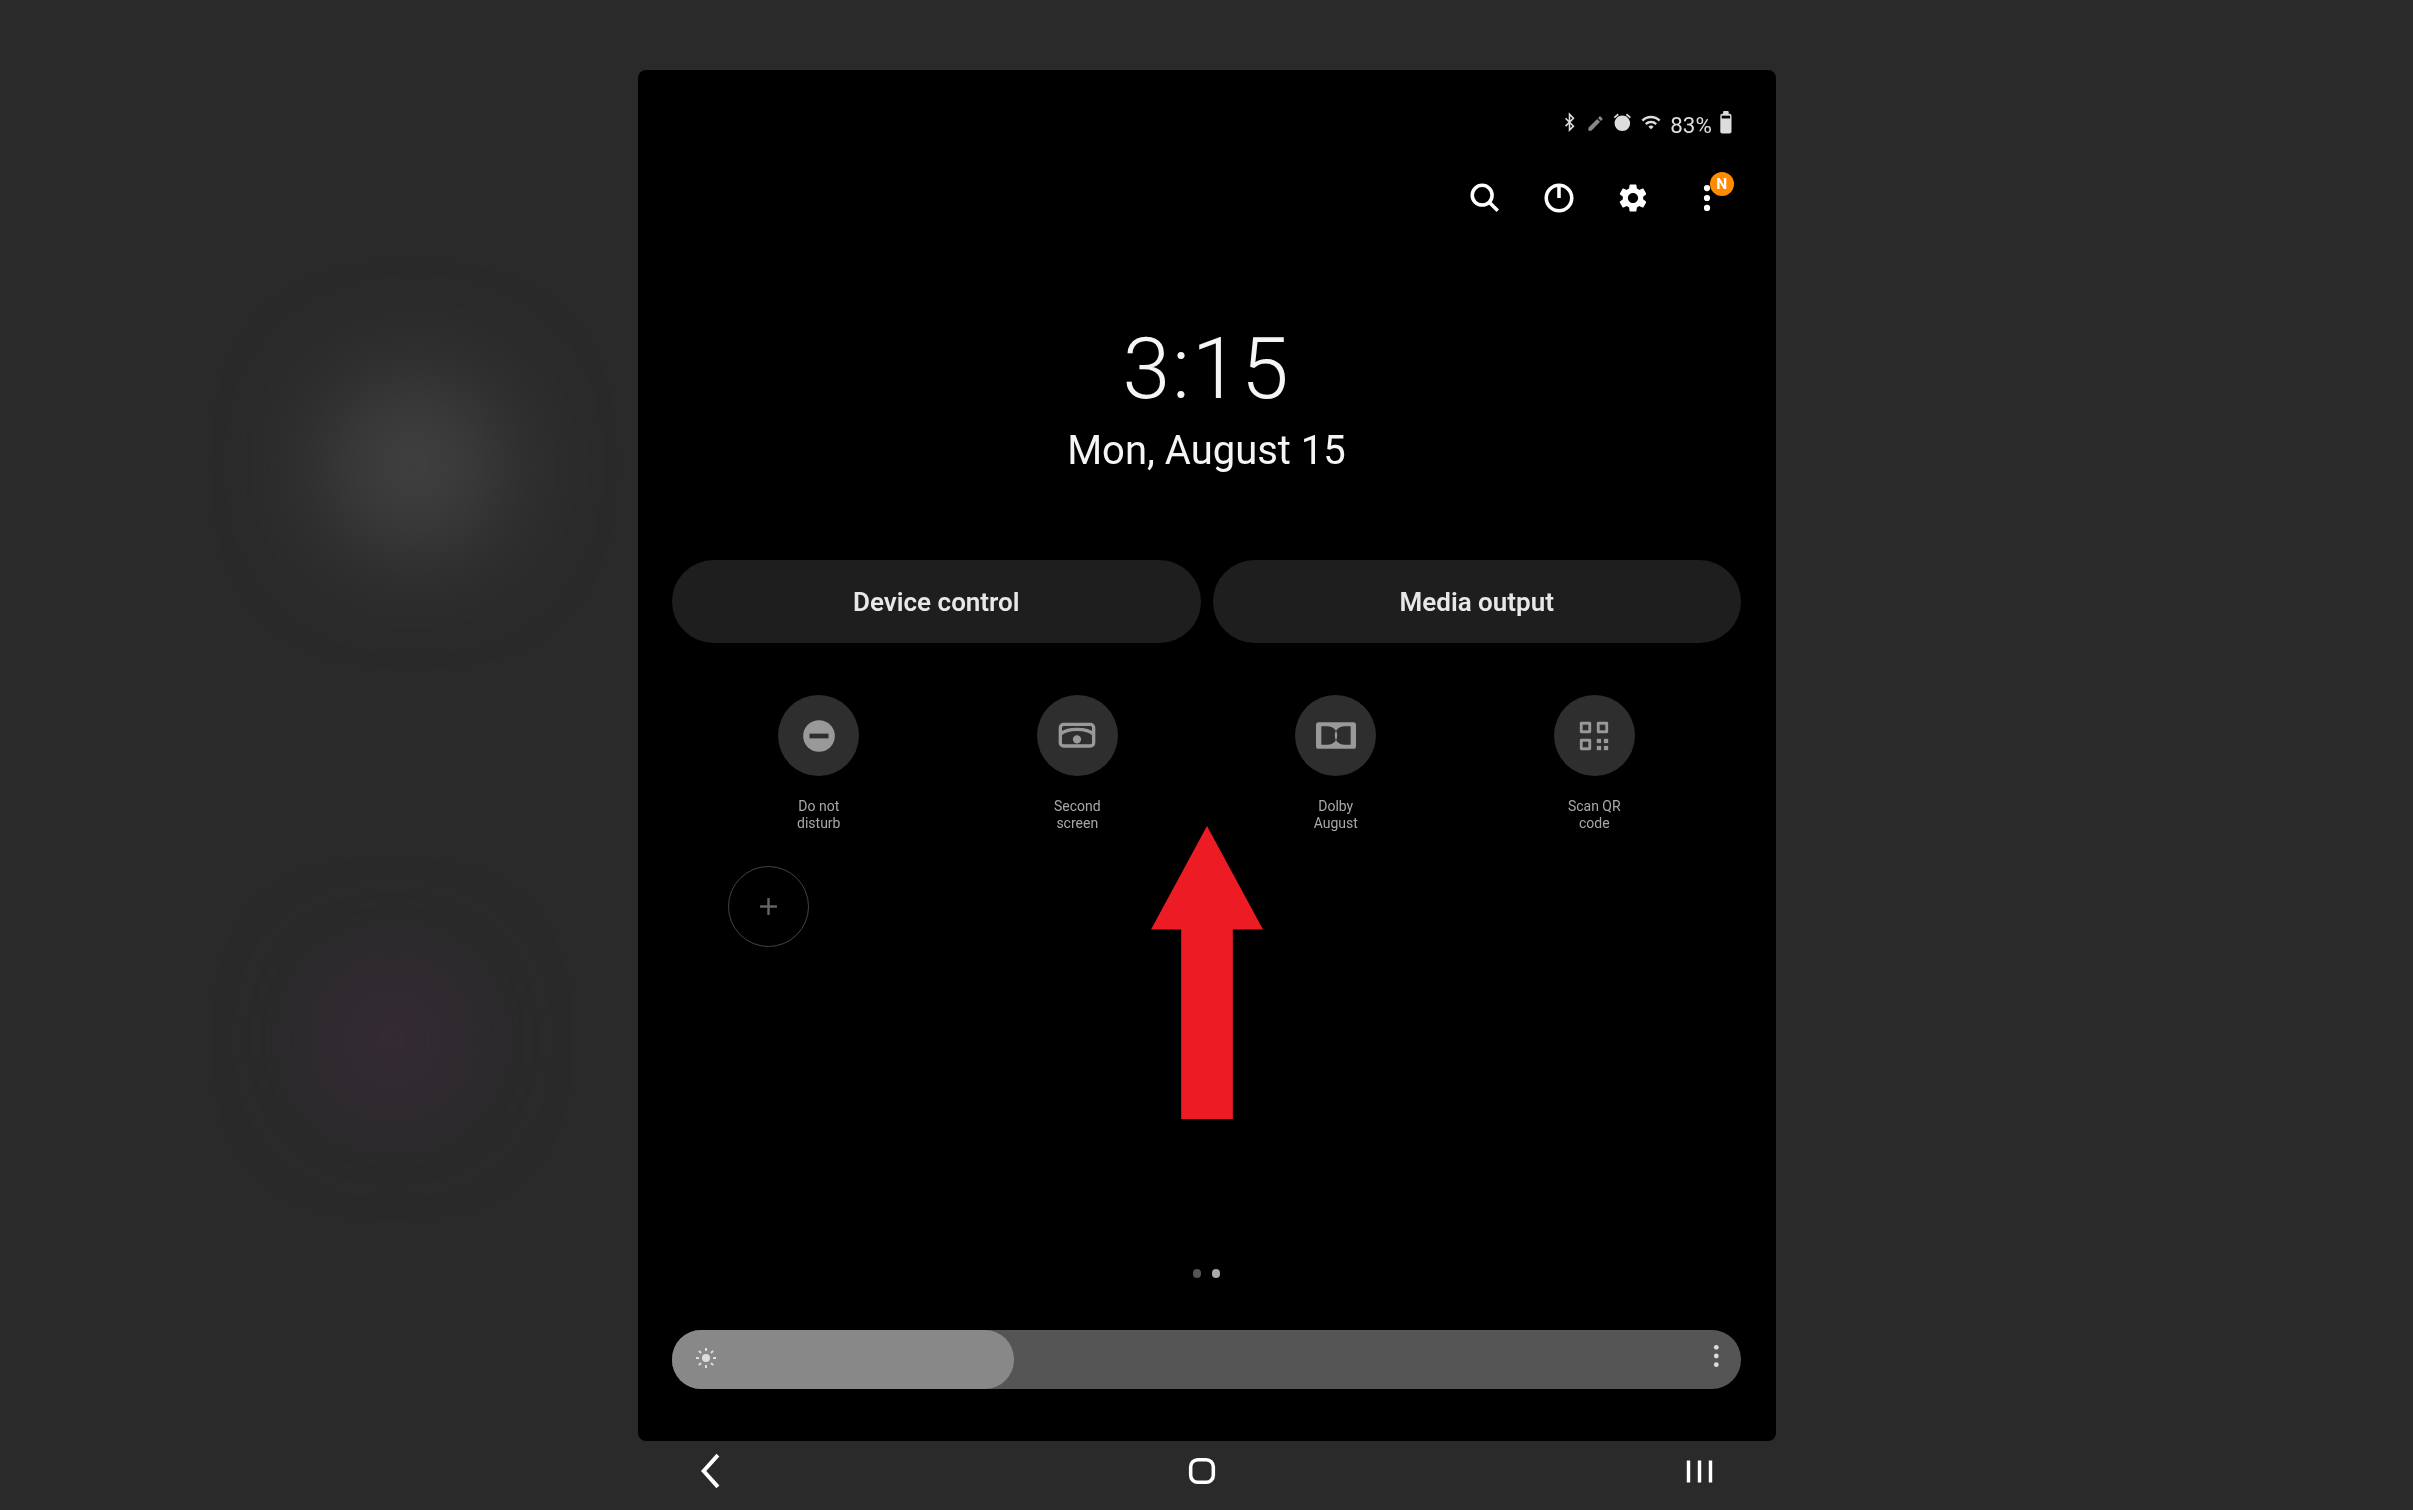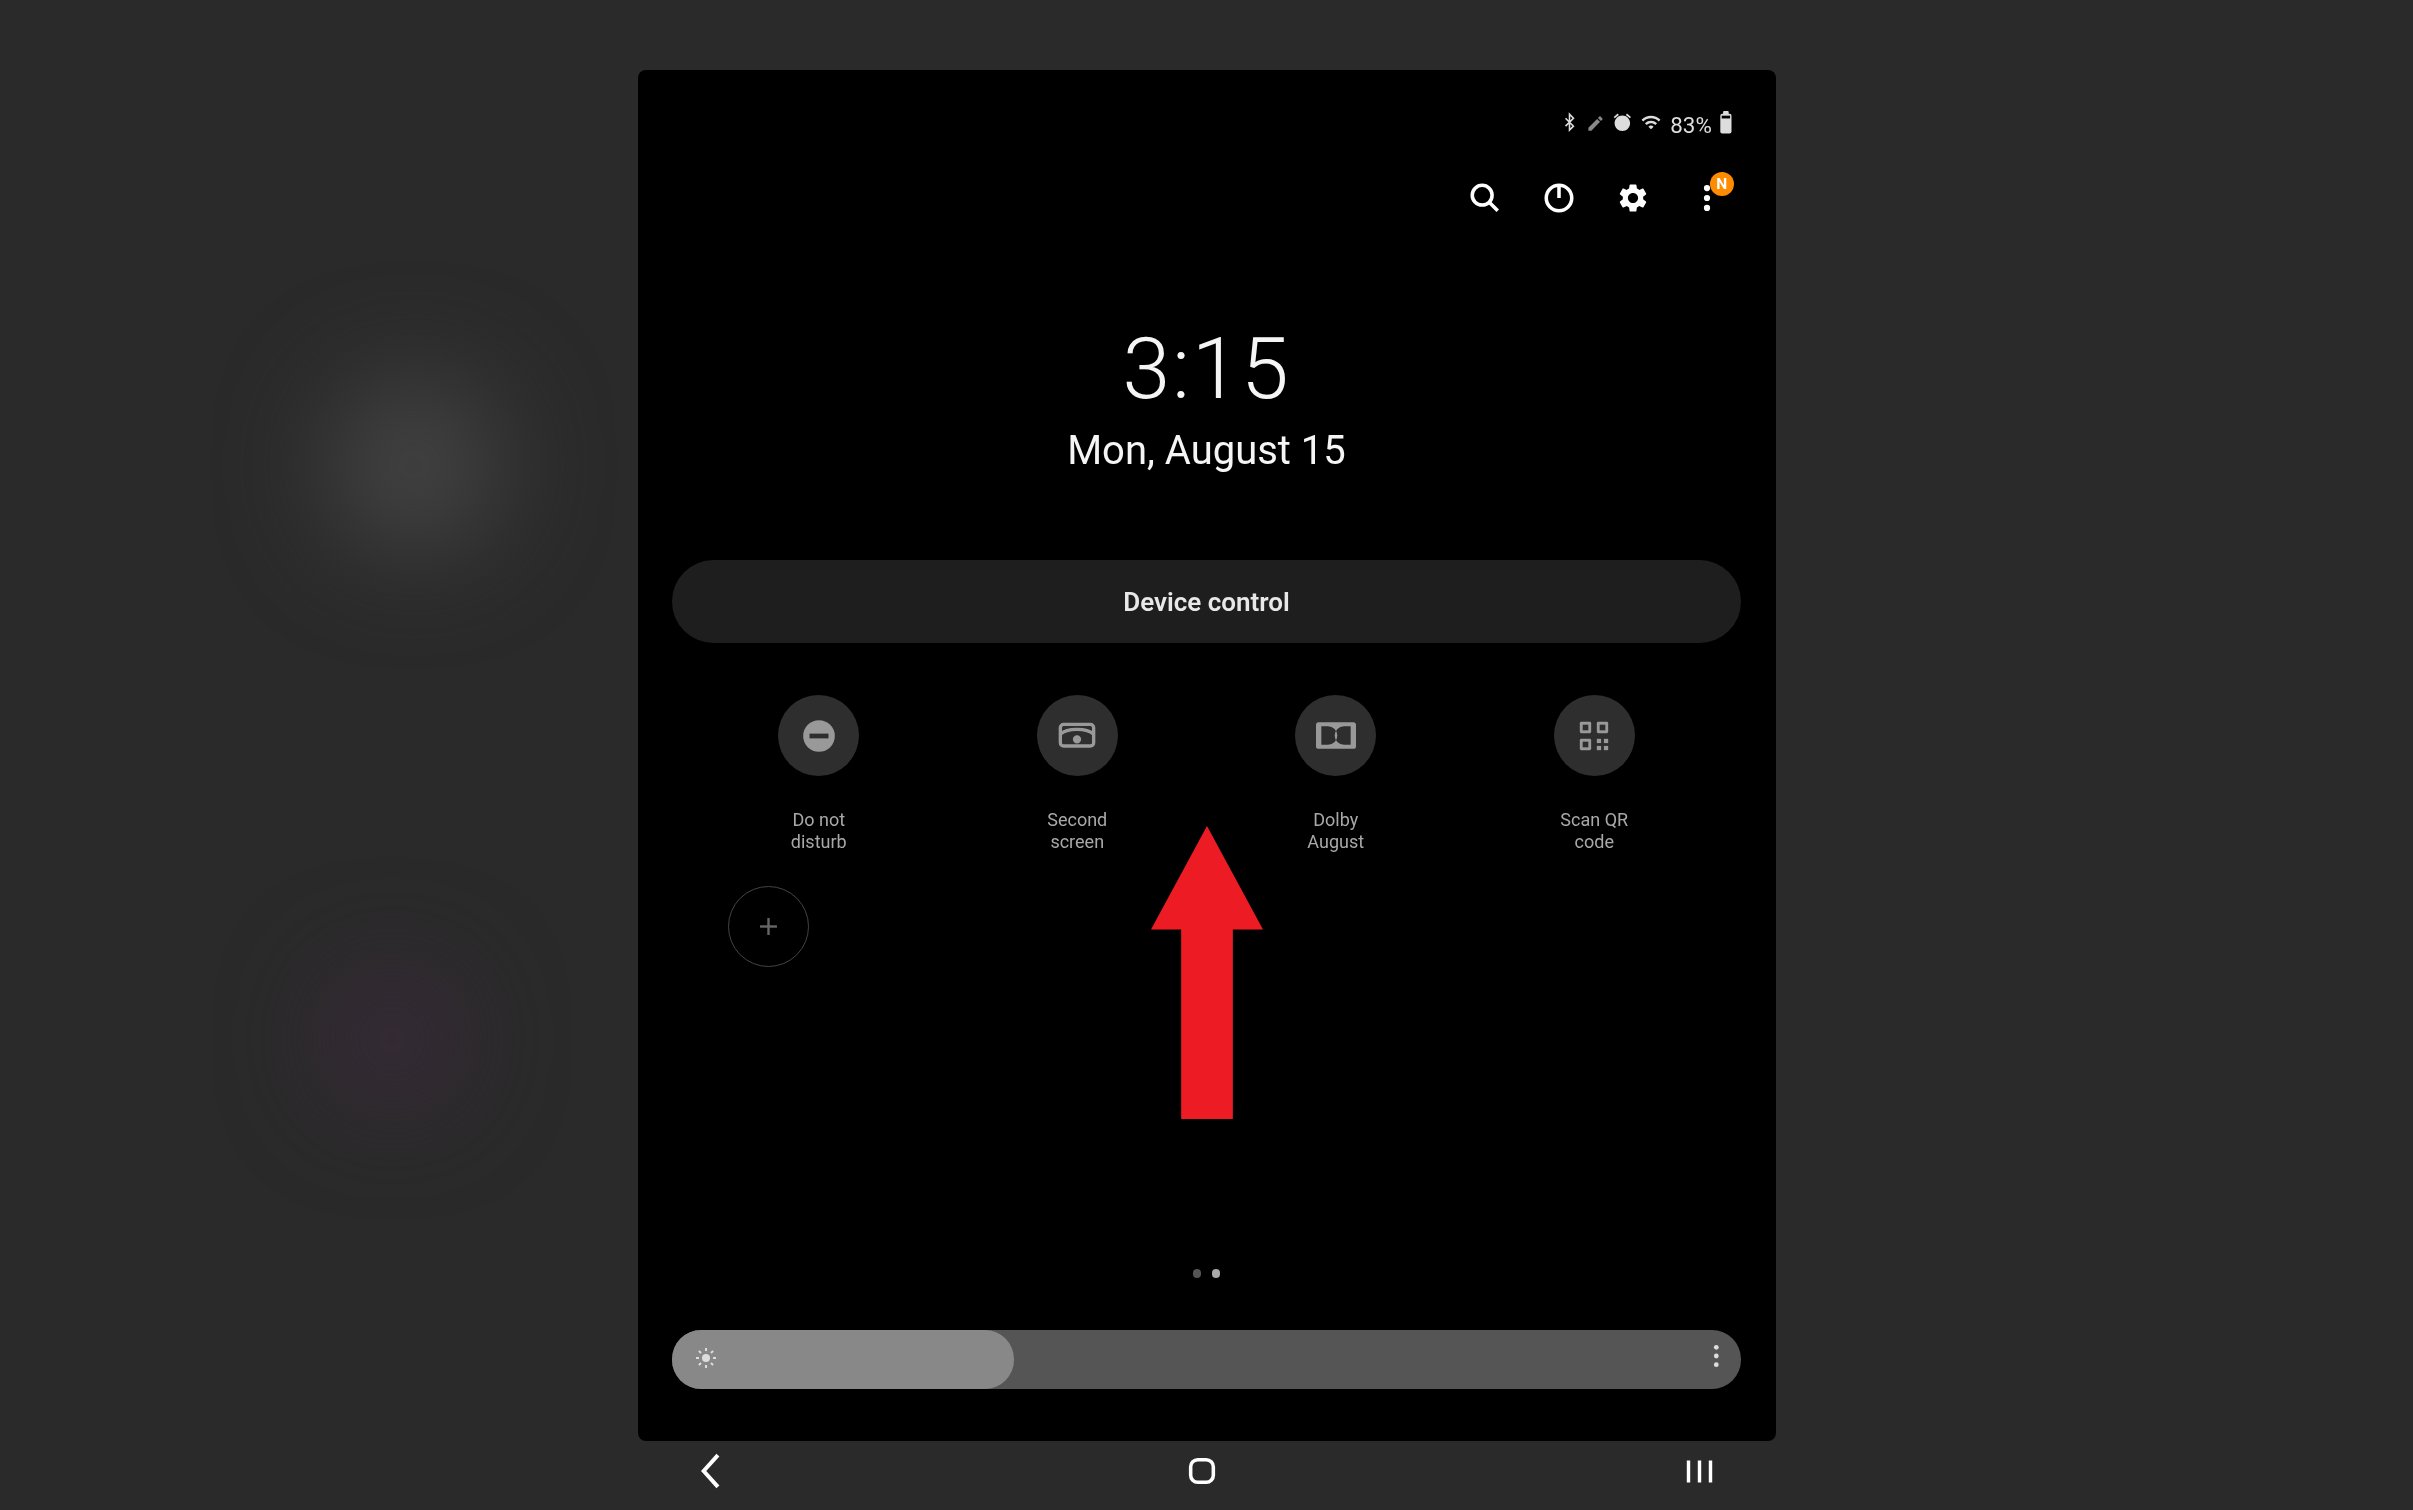--- a/index.html
+++ b/index.html
@@ -115,23 +115,23 @@
       height: 81px;
       background: #2e2e2e;
       border-radius: 50%;
       display: flex;
       align-items: center;
       justify-content: center;
       color: #aaa;
     }
     .toggle-label {
       color: #a8a8a8;
-      font-size: 18px;
+      font-size: 14px;
       text-align: center;
-      margin-top: 33px;
+      margin-top: 22px;
       line-height: 1.2;
       white-space: pre-line;
     }
     
     .add-row { padding: 34px 52px 0 64px; }
     .add-circle {
       width: 81px;
       height: 81px;
       border: 1.7px solid #444;
       border-radius: 50%;
@@ -270,20 +270,23 @@
   </div>
 
   <div class="clock-block">
     <div class="clock-time">3:15</div>
     <div class="clock-date">Mon, August 15</div>
   </div>
 
   <div class="big-buttons">
     <div class="big-btn">
       <span>Device control</span>
+    </div>
+    <div class="big-btn">
+      <span>Media output</span>
     </div>
   </div>
 
   <div class="quick-toggles">
     <div class="toggle-item">
       <div class="toggle-circle">
         <svg width="38" height="38" viewBox="0 0 24 24" fill="#999">
             <circle cx="12" cy="12" r="10"></circle>
             <rect x="6" y="10.5" width="12" height="3" fill="#2e2e2e"></rect>
           </svg>

